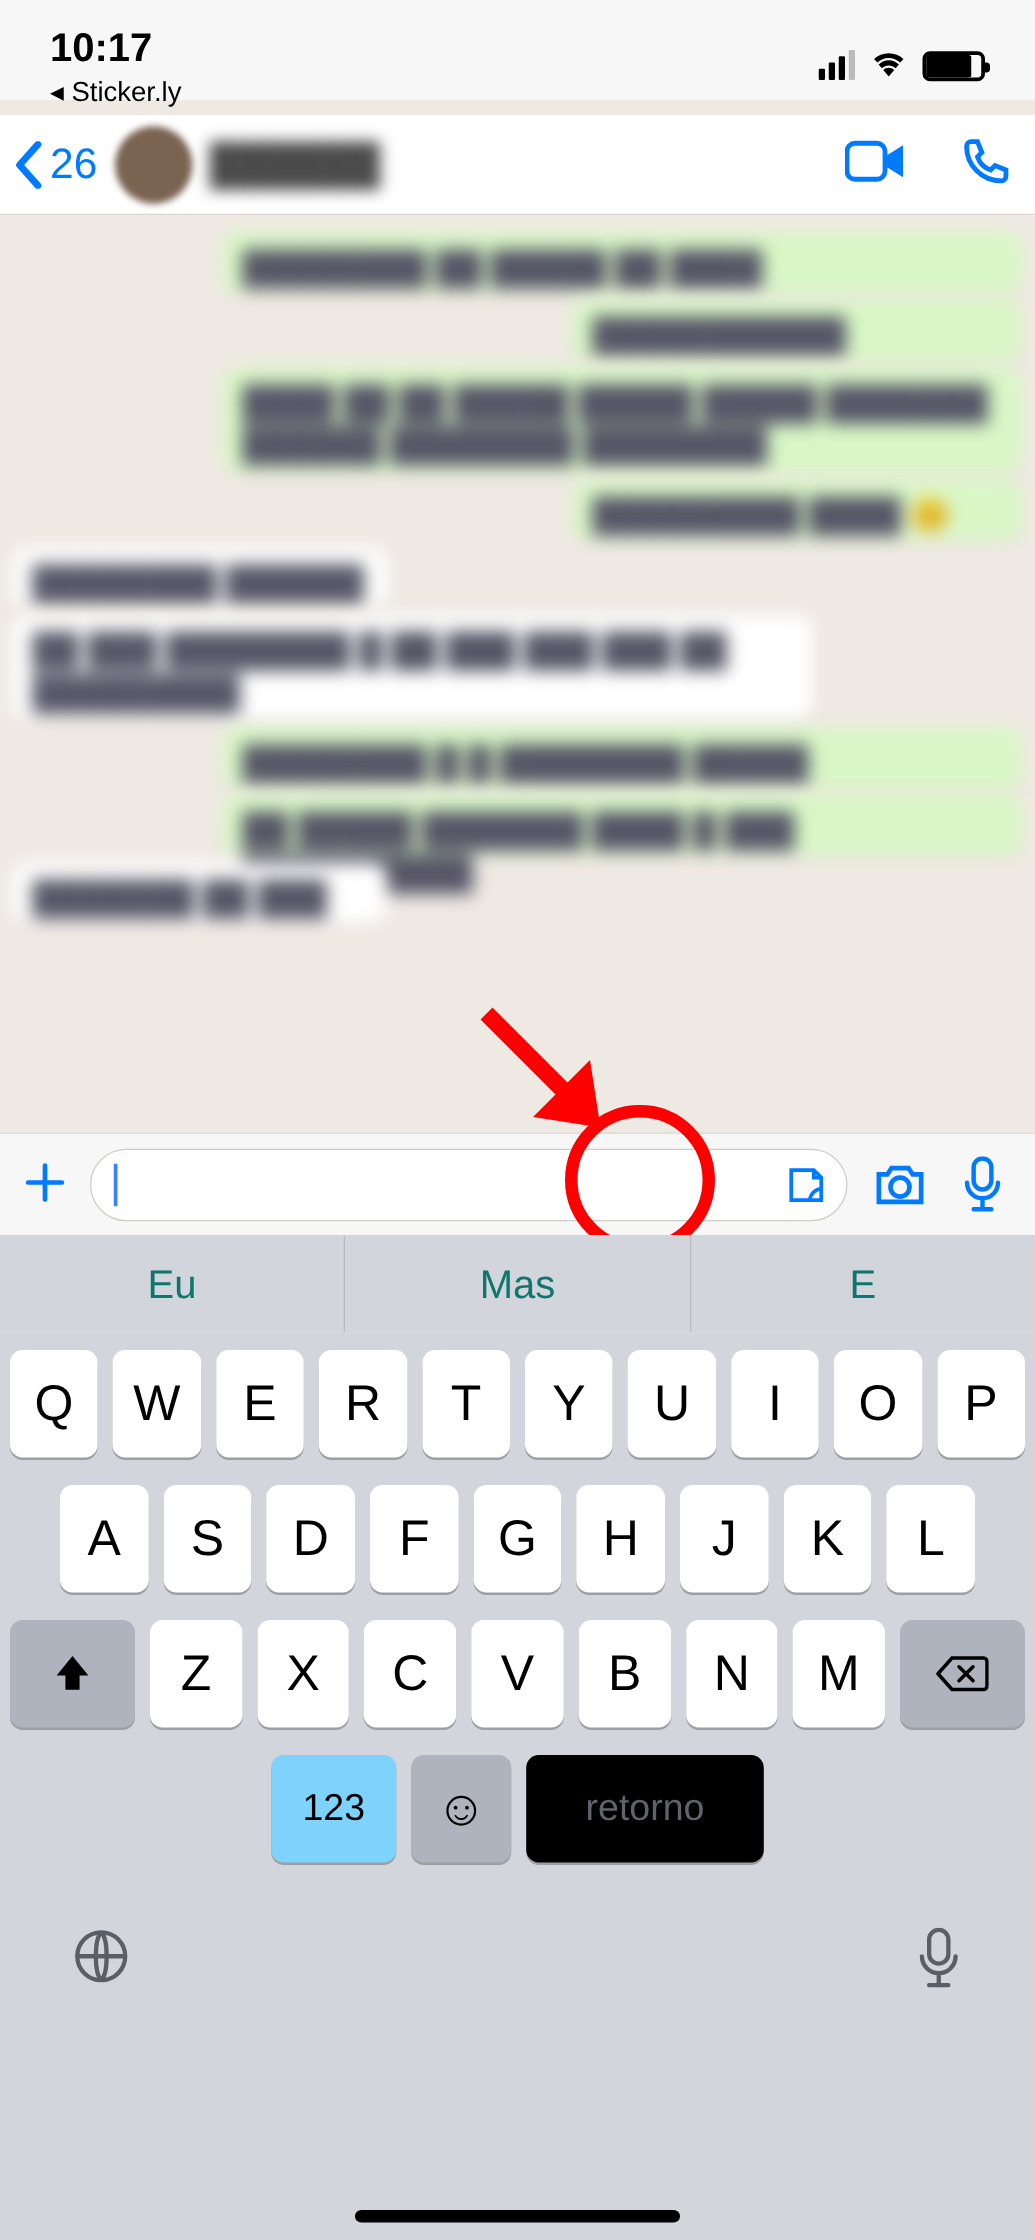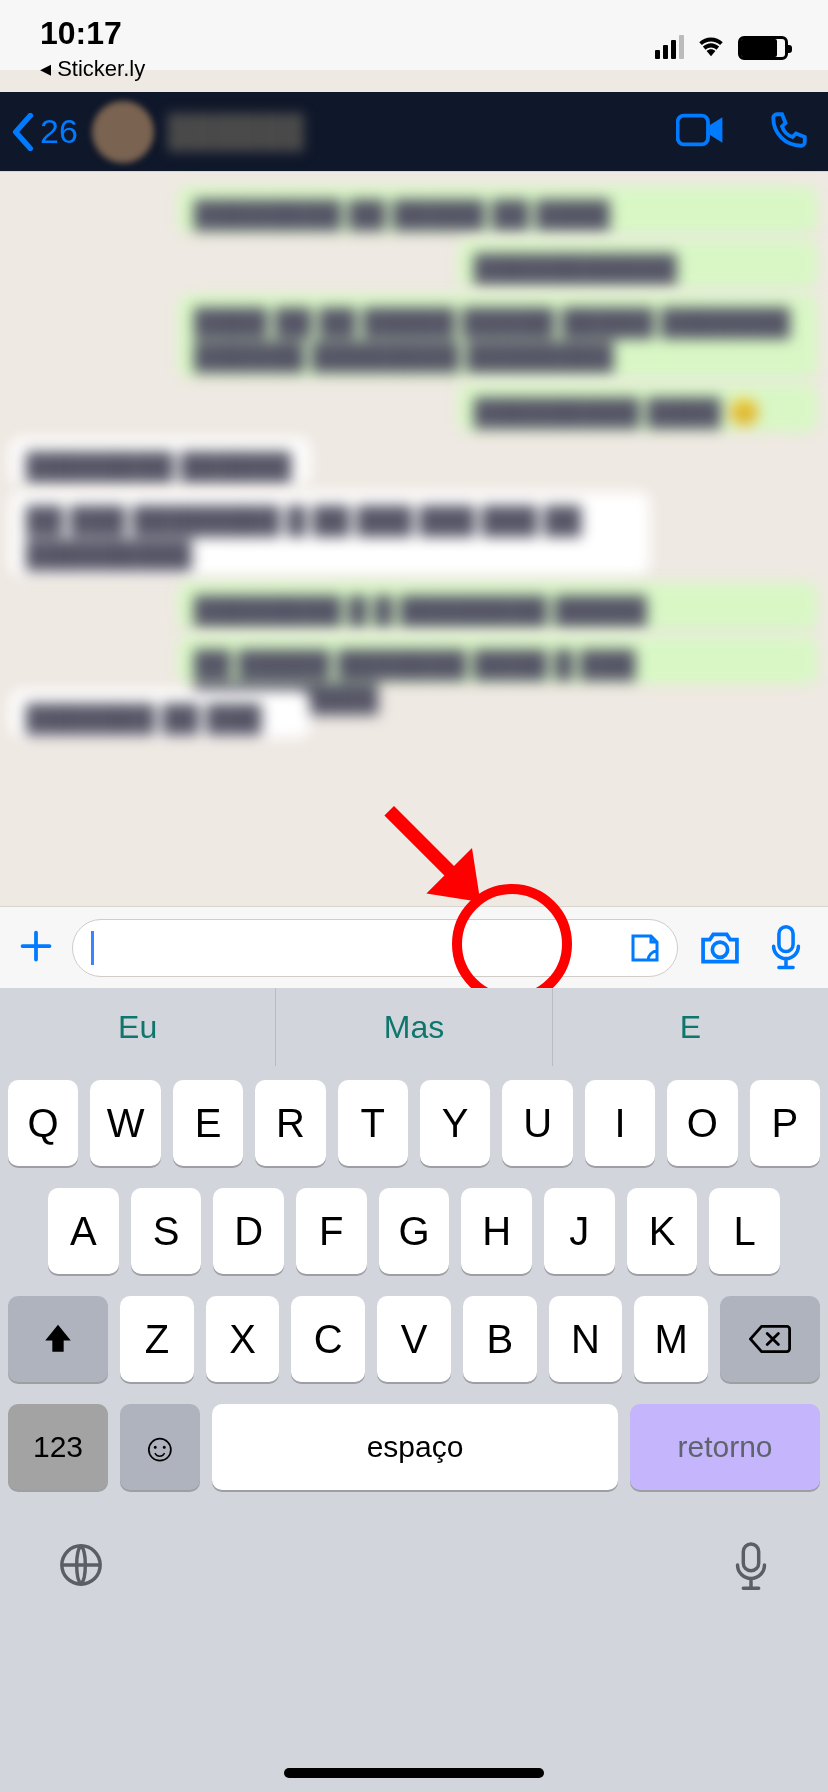--- a/index.html
+++ b/index.html
@@ -6,21 +6,21 @@
   html,body{width:828px;height:1792px;}
   body{
     font-family:-apple-system,Helvetica,Arial,sans-serif;
     background:#efe9e3;
     position:relative;
     overflow:hidden;
   }
 
   
   .status-bar{
-    position:absolute; top:0; left:0; right:0; height:70px;
+    position:absolute; top:0; left:0; right:0; height:80px;
     display:flex; align-items:center; justify-content:space-between;
     padding:26px 40px 0 40px; background:#f7f7f7;
     font-size:32px; font-weight:600;
   }
   .status-left{display:flex;flex-direction:column;align-items:flex-start;}
   .back-app{font-size:22px; font-weight:400;margin-top:4px;}
   .status-icons{display:flex; gap:12px; align-items:center;}
   .sig-bars{display:flex;gap:3px;align-items:flex-end;height:22px;}
   .sig-bars span{width:5px;background:#000;border-radius:1px;}
   .sig-bars span:nth-child(1){height:9px;}
@@ -28,21 +28,21 @@
   .sig-bars span:nth-child(3){height:19px;}
   .sig-bars span:nth-child(4){height:24px;background:#bbb;}
   .wifi{font-size:28px;}
   .battery{width:50px;height:24px;border:3px solid #000;border-radius:6px;position:relative;}
   .battery::after{content:"";position:absolute;right:-7px;top:6px;width:4px;height:8px;background:#000;border-radius:0 3px 3px 0;}
   .battery i{display:block;background:#000;height:100%;width:82%;border-radius:2px;}
 
   
   .chat-header{
     position:absolute; top:92px; left:0; right:0; height:80px;
-    background:#0f172a; display:flex; align-items:center; padding:0 18px 0 12px;
+    background:#ffffff; display:flex; align-items:center; padding:0 18px 0 12px;
     border-bottom:1px solid #d9d5d0;
   }
   .back-btn{color:#007aff;font-size:42px;display:flex;align-items:center;font-weight:400;}
   .back-btn svg{width:22px;height:38px;}
   .avatar{width:62px;height:62px;border-radius:50%;background:#7a6350;margin:0 14px 0 14px;filter:blur(3px);}
   .contact-name{filter:blur(6px);font-size:32px;font-weight:600;color:#4a4a4a;flex:1;}
   .header-icons{display:flex;gap:44px;align-items:center;}
   .ic{color:#007aff;}
 
   
@@ -107,22 +107,22 @@
   .krow{display:flex;gap:12px;justify-content:center;margin-bottom:22px;}
   .key{
     background:#fff; border-radius:10px; height:86px;
     box-shadow:0 2px 0 rgba(0,0,0,.25);
     display:flex;align-items:center;justify-content:center;
     font-size:40px;flex:1;
   }
   .krow.r2{padding:0 40px;}
   .key.fn{background:#aeb3bd;flex:0 0 100px;}
   .key.space{flex:1;font-size:30px;}
-  .key.ret{background:#c4b5fd;flex:0 0 190px;color:#5f636b;font-size:30px;}
-  .key.num{background:#a3a3a3;flex:0 0 100px;font-size:30px;}
+  .key.ret{background:#000000;flex:0 0 190px;color:#5f636b;font-size:30px;}
+  .key.num{background:#7dd3fc;flex:0 0 100px;font-size:30px;}
   .key.emoji{background:#aeb3bd;flex:0 0 80px;font-size:40px;}
   .bottom-row{display:flex;justify-content:space-between;padding:30px 50px 0 50px;}
   .globe,.dict{color:#5a5e66;}
 
   .home-ind{
     position:absolute;bottom:14px;left:50%;transform:translateX(-50%);
     width:260px;height:10px;background:#000;border-radius:6px;
   }
 </style>
 </head>
@@ -268,21 +268,20 @@
     <div class="key fn">
       <svg width="42" height="32" viewBox="0 0 30 22">
           <path fill="none" stroke="#000" stroke-width="2" d="M9 2h18a2 2 0 0 1 2 2v14a2 2 0 0 1-2 2H9l-8-9z"></path>
           <path stroke="#000" stroke-width="2" stroke-linecap="round" d="M13 7l8 8M21 7l-8 8"></path>
         </svg>
     </div>
   </div>
   <div class="krow">
     <div class="key num">123</div>
     <div class="key emoji">☺</div>
-    <div class="key space">espaço</div>
     <div class="key ret">retorno</div>
   </div>
   <div class="bottom-row">
     <span class="globe">
       <svg width="46" height="46" viewBox="0 0 24 24">
           <circle cx="12" cy="12" r="10" fill="none" stroke="#5a5e66" stroke-width="1.8"></circle>
           <path fill="none" stroke="#5a5e66" stroke-width="1.8" d="M2 12h20M12 2c3 3 3 17 0 20M12 2c-3 3-3 17 0 20"></path>
         </svg>
     </span>
     <span class="dict">

